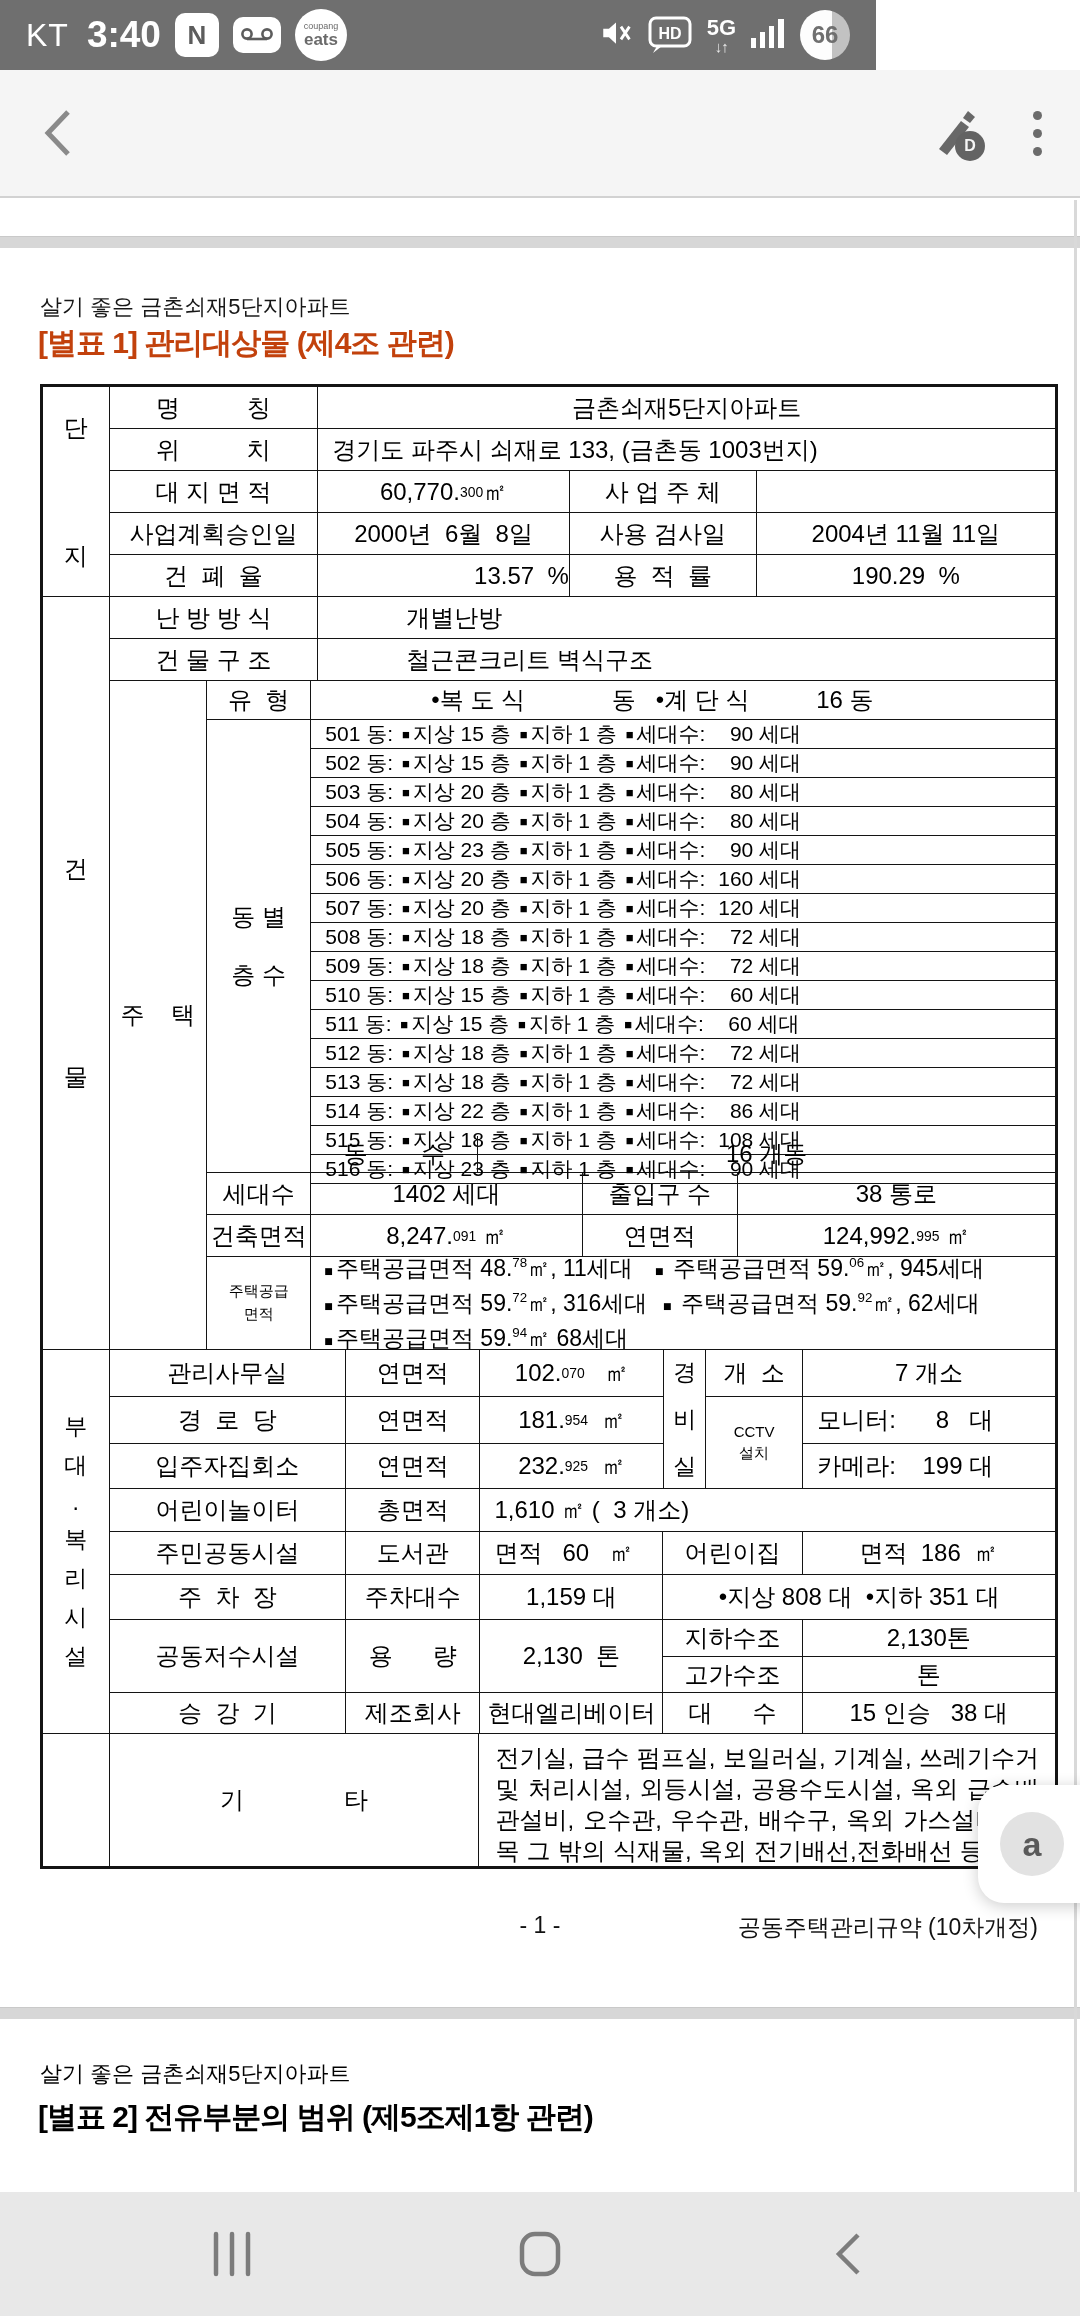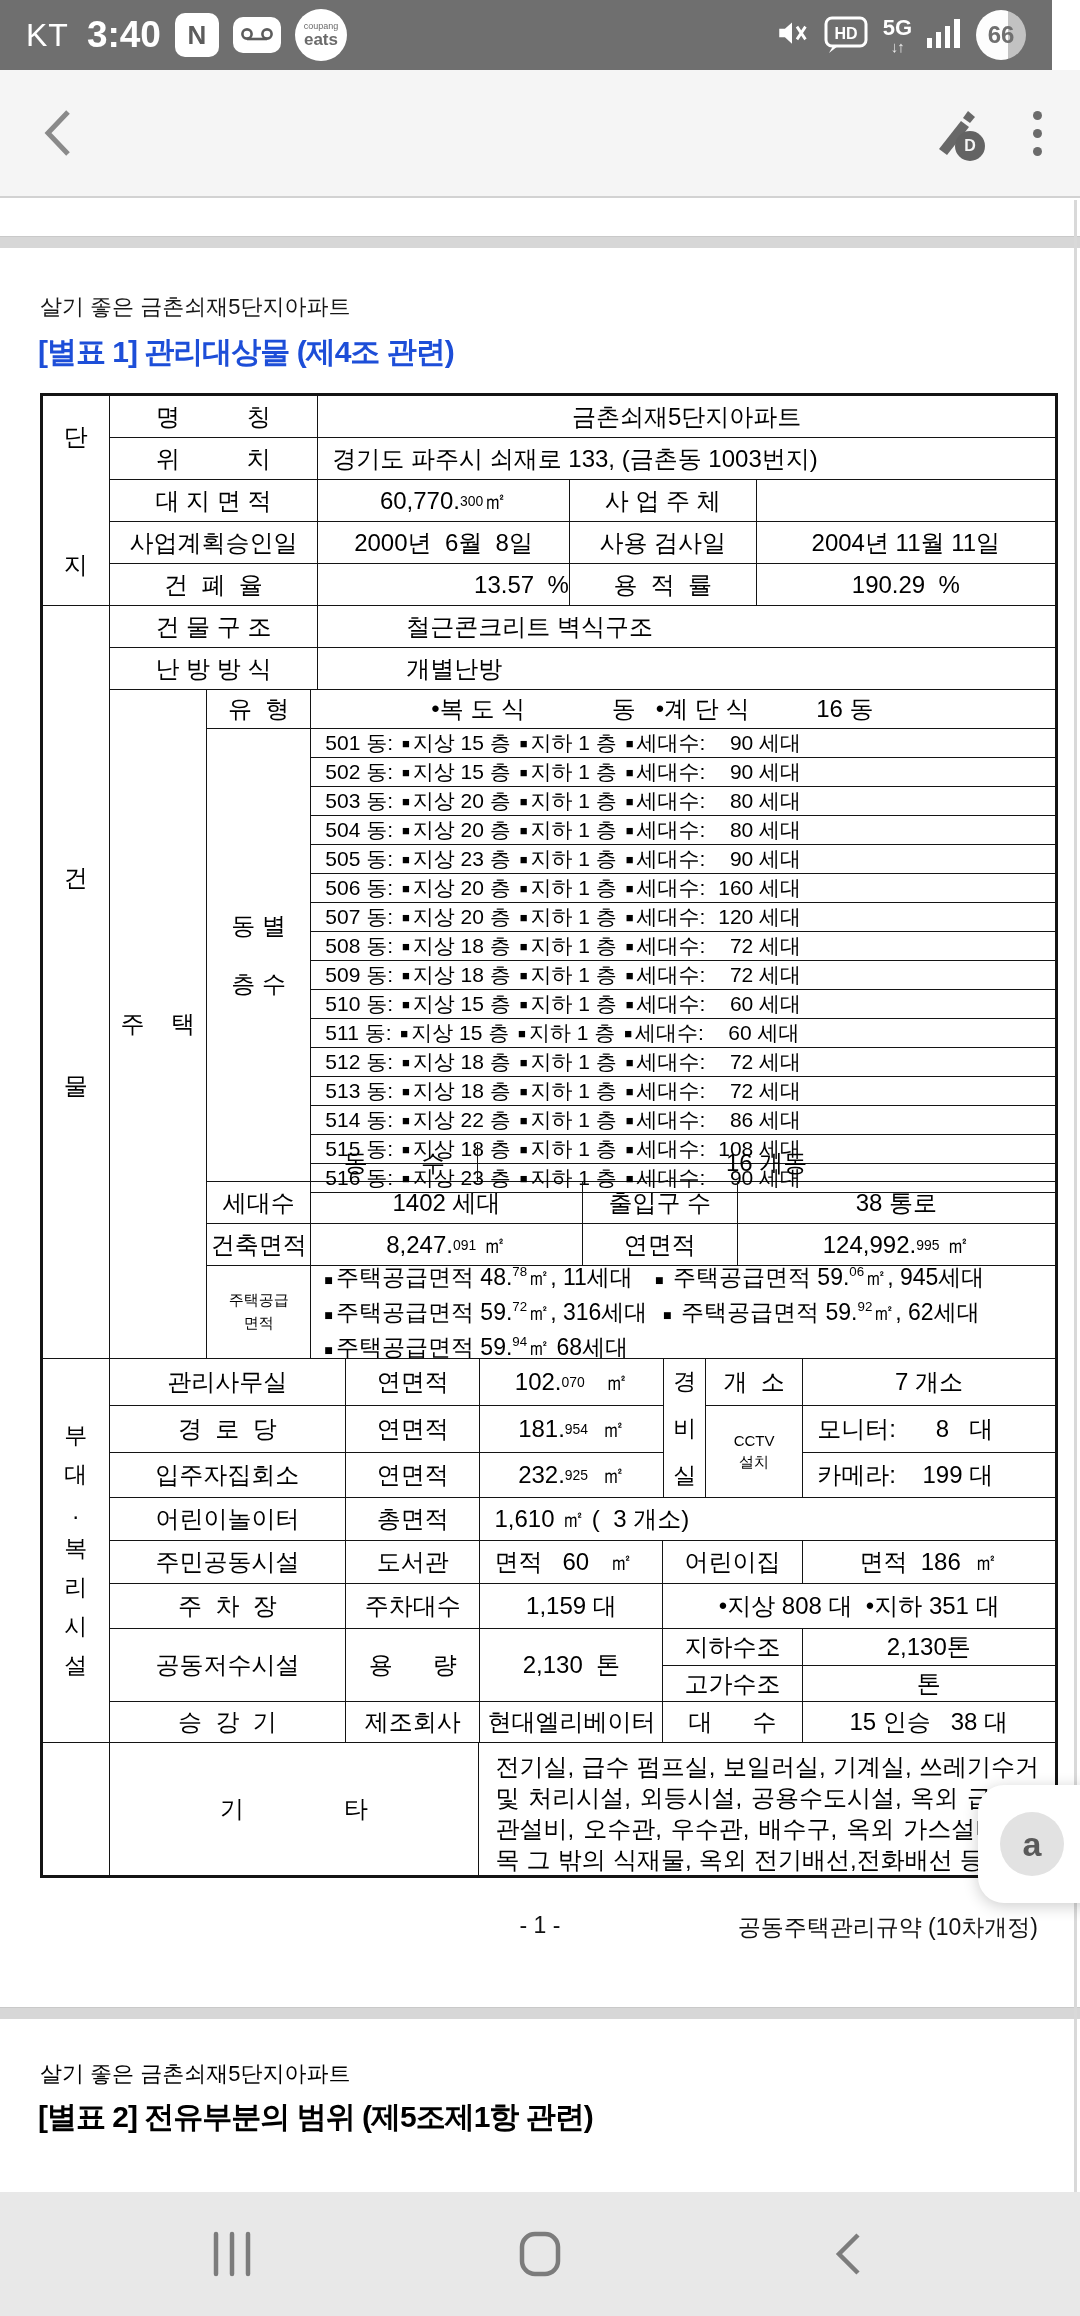--- a/index.html
+++ b/index.html
@@ -1,21 +1,21 @@
 <!DOCTYPE html>
 <html><head>
 <meta charset="utf-8">
 <style>
   html,body{margin:0;padding:0;}
   body{width:1080px;height:2316px;position:relative;background:#ffffff;overflow:hidden;
        font-family:"Liberation Sans","DejaVu Sans",sans-serif;}
   .screen{position:absolute;inset:0;}
 
   
-  .status-bar{position:absolute;top:0;left:0;width:1052px;height:70px;background:#6f6f6f;
+  .status-bar{position:absolute;top:0;left:0;width:876px;height:70px;background:#6f6f6f;
       display:flex;align-items:center;justify-content:space-between;padding:0 26px;box-sizing:border-box;color:#fff;}
   .sb-left,.sb-right{display:flex;align-items:center;gap:14px;}
   .sb-carrier{font-size:32px;letter-spacing:1px;font-weight:400;}
   .sb-time{font-size:37px;font-weight:700;margin-left:4px;}
   .notif-naver{width:44px;height:44px;border-radius:10px;background:#fff;color:#5c5c5c;
       display:flex;align-items:center;justify-content:center;font-weight:700;font-size:26px;}
   .notif-vm{width:48px;height:36px;border-radius:10px;background:#fff;display:flex;align-items:center;justify-content:center;}
   .notif-coupang{width:52px;height:52px;border-radius:50%;background:#fff;color:#6b6b6b;
       display:flex;flex-direction:column;align-items:center;justify-content:center;line-height:1;}
   .notif-coupang em{font-style:normal;font-size:9px;}
@@ -41,21 +41,21 @@
   .dots i{width:9px;height:9px;border-radius:50%;background:#6b6b6b;}
 
   
   .viewer{position:absolute;top:200px;left:0;width:1080px;height:1992px;background:#fff;}
   .band{position:absolute;left:0;width:1080px;height:12px;background:#d7d7d7;border-top:1px solid #c9c9c9;box-sizing:border-box;}
   .band1{top:36px;} .band2{top:1807px;}
   .edge-line{position:absolute;top:200px;left:1074px;width:3px;height:1992px;background:#d9d9d9;}
 
   .page1{position:absolute;top:48px;left:0;width:1080px;height:1759px;background:#fff;color:#000;}
   .doc-subtitle{margin:44px 0 0 40px;font-size:22px;color:#161616;}
-  .doc-heading{margin:10px 0 0 38px;font-size:30px;font-weight:700;letter-spacing:-1px;color:#1d4ed8;}
+  .doc-heading{margin:1px 0 0 38px;font-size:30px;font-weight:700;letter-spacing:-1px;color:#c2410c;}
 
   
   .tbl{margin:20px 0 0 40px;width:1018px;border:3px solid #141414;box-sizing:border-box;font-size:24px;color:#000;}
   .sec{display:flex;border-bottom:1px solid #141414;}
   .sec.nbb{border-bottom:none;}
   .span-c{width:6.58%;border-right:1px solid #141414;display:flex;flex-direction:column;
       align-items:center;justify-content:center;box-sizing:border-box;}
   .rows{flex:1;display:flex;flex-direction:column;min-width:0;}
   .r{display:flex;border-bottom:1px solid #141414;align-items:stretch;min-width:0;}
   .r.nbb{border-bottom:none;}
@@ -232,26 +232,26 @@
           </div>
         </div>
 
         <div class="sec">
           <div class="span-c vcol gap-lg">
               <span>건</span>
               <span>물</span>
             </div>
           <div class="rows">
             <div class="r h41">
+              <div class="c" style="width:22.08%">난 방 방 식</div>
+              <div class="c last al pl88" style="flex:1">개별난방</div>
+            </div>
+            <div class="r h41">
               <div class="c" style="width:22.08%">건 물 구 조</div>
               <div class="c last al pl88" style="flex:1">철근콘크리트 벽식구조</div>
-            </div>
-            <div class="r h41">
-              <div class="c" style="width:22.08%">난 방 방 식</div>
-              <div class="c last al pl88" style="flex:1">개별난방</div>
             </div>
             <div class="r nbb">
               <div class="c" style="width:10.3%">주    택</div>
               <div class="col" style="flex:1">
                 <div class="r h38">
                   <div class="c" style="width:12.31%">유  형</div>
                   <div class="c last al pl120" style="flex:1">•복 도 식             동   •계 단 식          16 동</div>
                 </div>
                 <div class="r" style="height:452px">
                   <div class="c floorcol" style="width:12.31%">

